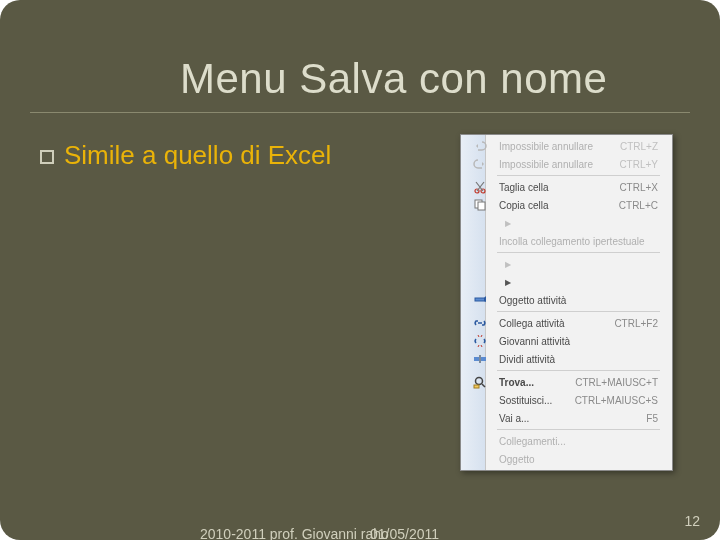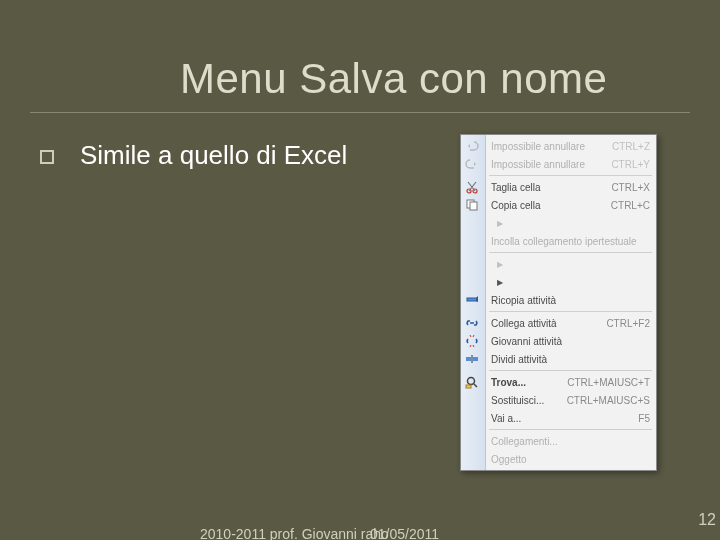--- a/index.html
+++ b/index.html
@@ -9,20 +9,21 @@
     height: 540px;
     overflow: hidden;
     font-family: Arial, sans-serif;
   }
   .slide {
     width: 720px;
     height: 540px;
     background: #5a5944;
     position: relative;
     box-sizing: border-box;
+    border-radius: 20px;
   }
   .title {
     position: absolute;
     top: 55px;
     left: 180px;
     right: 30px;
     font-size: 42px;
     color: #ddddcb;
     letter-spacing: 0.5px;
   }
@@ -32,24 +33,24 @@
     left: 30px;
     right: 30px;
     height: 1px;
     background: #8a896f;
   }
   .body-text {
     position: absolute;
     top: 140px;
     left: 40px;
     font-size: 26px;
-    color: #ffffff;
+    color: #eab308;
     display: flex;
     align-items: center;
-    gap: 20px;
+    gap: 4px;
   }
   .bullet {
     display: inline-block;
     width: 14px;
     height: 14px;
     border: 2px solid #cfceba;
     box-sizing: border-box;
     margin-right: 6px;
     position: relative;
     top: 1px;
@@ -67,37 +68,37 @@
   .footer .author {
     position: absolute;
     left: 200px;
   }
   .footer .date {
     position: absolute;
     left: 370px;
   }
   .footer .page {
     position: absolute;
-    right: 4px;
-    font-size: 16px;
+    right: 20px;
+    font-size: 14px;
     bottom: -3px;
   }
 
   
   .menu {
     position: absolute;
     top: 134px;
     left: 460px;
     width: 195px;
     background: #f2f2f2;
     border: 1px solid #8a8a8a;
     box-shadow: 2px 2px 6px rgba(0,0,0,0.4);
     font-size: 10px;
     color: #4a4a4a;
-    padding: 2px 0;
+    padding: 2px 8px;
   }
   .menu .gutter {
     position: absolute;
     left: 0;
     top: 0;
     bottom: 0;
     width: 24px;
     background: linear-gradient(to right, #e8eef6, #d6e1ef);
     border-right: 1px solid #c6c6c6;
   }
@@ -227,21 +228,21 @@
         <span class="micon"></span>
         <span class="arrow">▶</span>
       </div>
       <div class="menu-item">
         <span class="micon">
           <svg viewBox="0 0 14 14">
             <rect x="2" y="5" width="10" height="3" fill="#5b8bd0" stroke="#2c5aa0"></rect>
             <path d="M11 5 L13 3 L13 9 L11 8 Z" fill="#2c5aa0"></path>
           </svg>
         </span>
-        <span class="label">Ricopia attività</span>
+        <span class="label">Oggetto attività</span>
       </div>
       <div class="menu-sep"></div>
       <div class="menu-item">
         <span class="micon">
           <svg viewBox="0 0 14 14">
             <path d="M3 9a3 3 0 0 1 0-4l2-0" fill="none" stroke="#2c5aa0" stroke-width="1.5"></path>
             <path d="M11 5a3 3 0 0 1 0 4l-2 0" fill="none" stroke="#2c5aa0" stroke-width="1.5"></path>
             <path d="M5 7h4" stroke="#2c5aa0" stroke-width="1.5"></path>
           </svg>
         </span>

